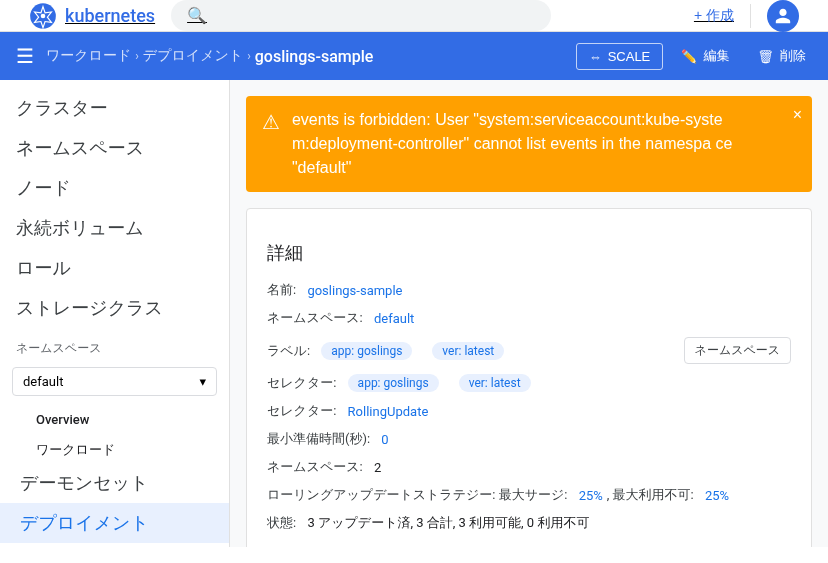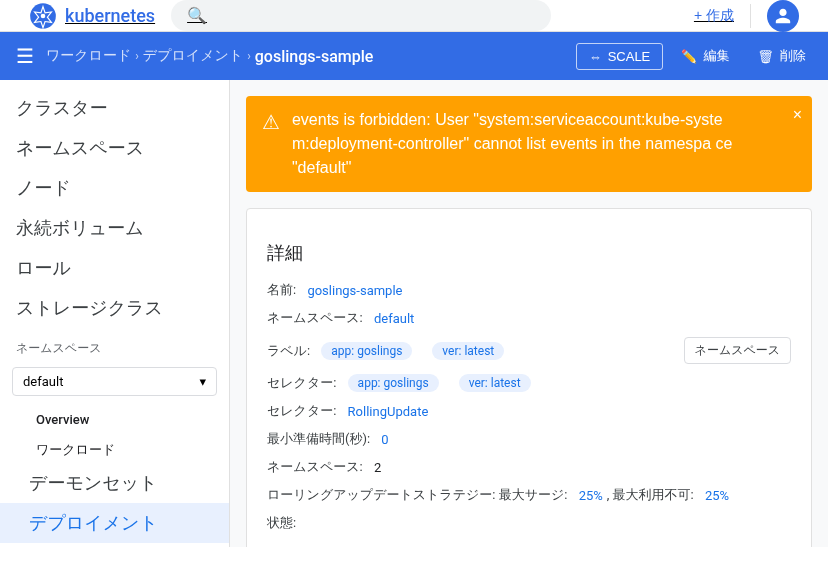--- a/index.html
+++ b/index.html
@@ -93,21 +93,21 @@
       padding: 12px 16px 4px 16px;
     }
     .sidebar-item {
       display: flex; align-items: flex-end;
       padding: 8px 16px; cursor: pointer;
       font-size: 18px; color: #3c4043;
     }
     .sidebar-item.active {
       background: #e8f0fe; color: #1a73e8; font-weight: 500;
     }
-    .sidebar-item.indent { padding-left: 29px; }
+    .sidebar-item.indent { padding-left: 20px; }
     .namespace-select {
       display: flex; align-items: center;
       margin: 6px 12px; border: 1px solid #dadce0;
       border-radius: 4px; padding: 6px 10px;
       cursor: pointer; font-size: 13px;
       justify-content: space-between;
     }
     .sidebar-group-label {
       font-size: 13px; font-weight: 500; color: #202124;
       padding: 10px 16px 4px 16px;
@@ -318,16 +318,17 @@
 
       <div class="detail-row">
         <span class="detail-label">ローリングアップデートストラテジー: 最大サージ:</span>&nbsp;
         <span class="detail-value blue">25%</span>
         <span class="detail-label">, 最大利用不可:</span>&nbsp;
         <span class="detail-value blue">25%</span>
       </div>
 
       <div class="detail-row">
         <span class="detail-label">状態:</span>&nbsp;
+        <span class="detail-value">3 アップデート済, 3 合計, 3 利用可能, 0 利用不可</span>
       </div>
     </div>
   </div>
 </div>
 
 </body></html>

